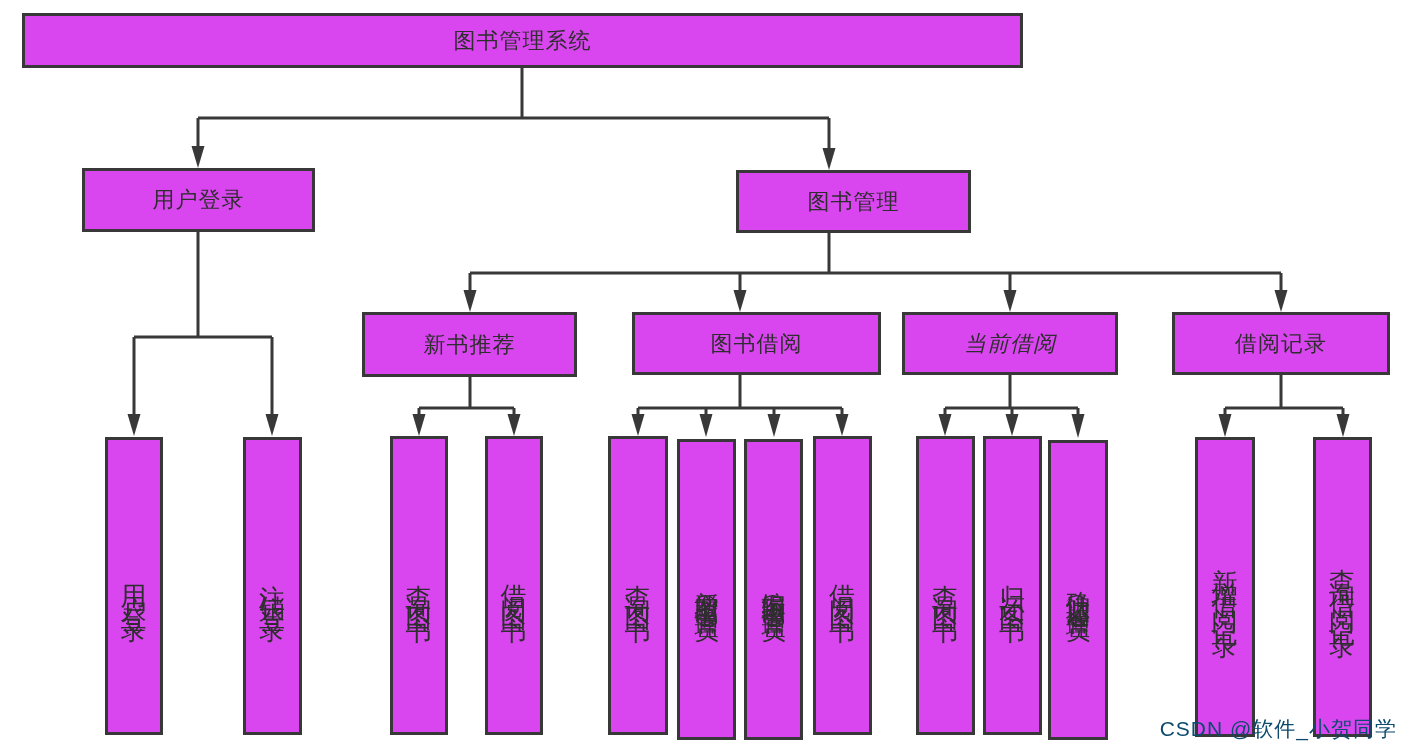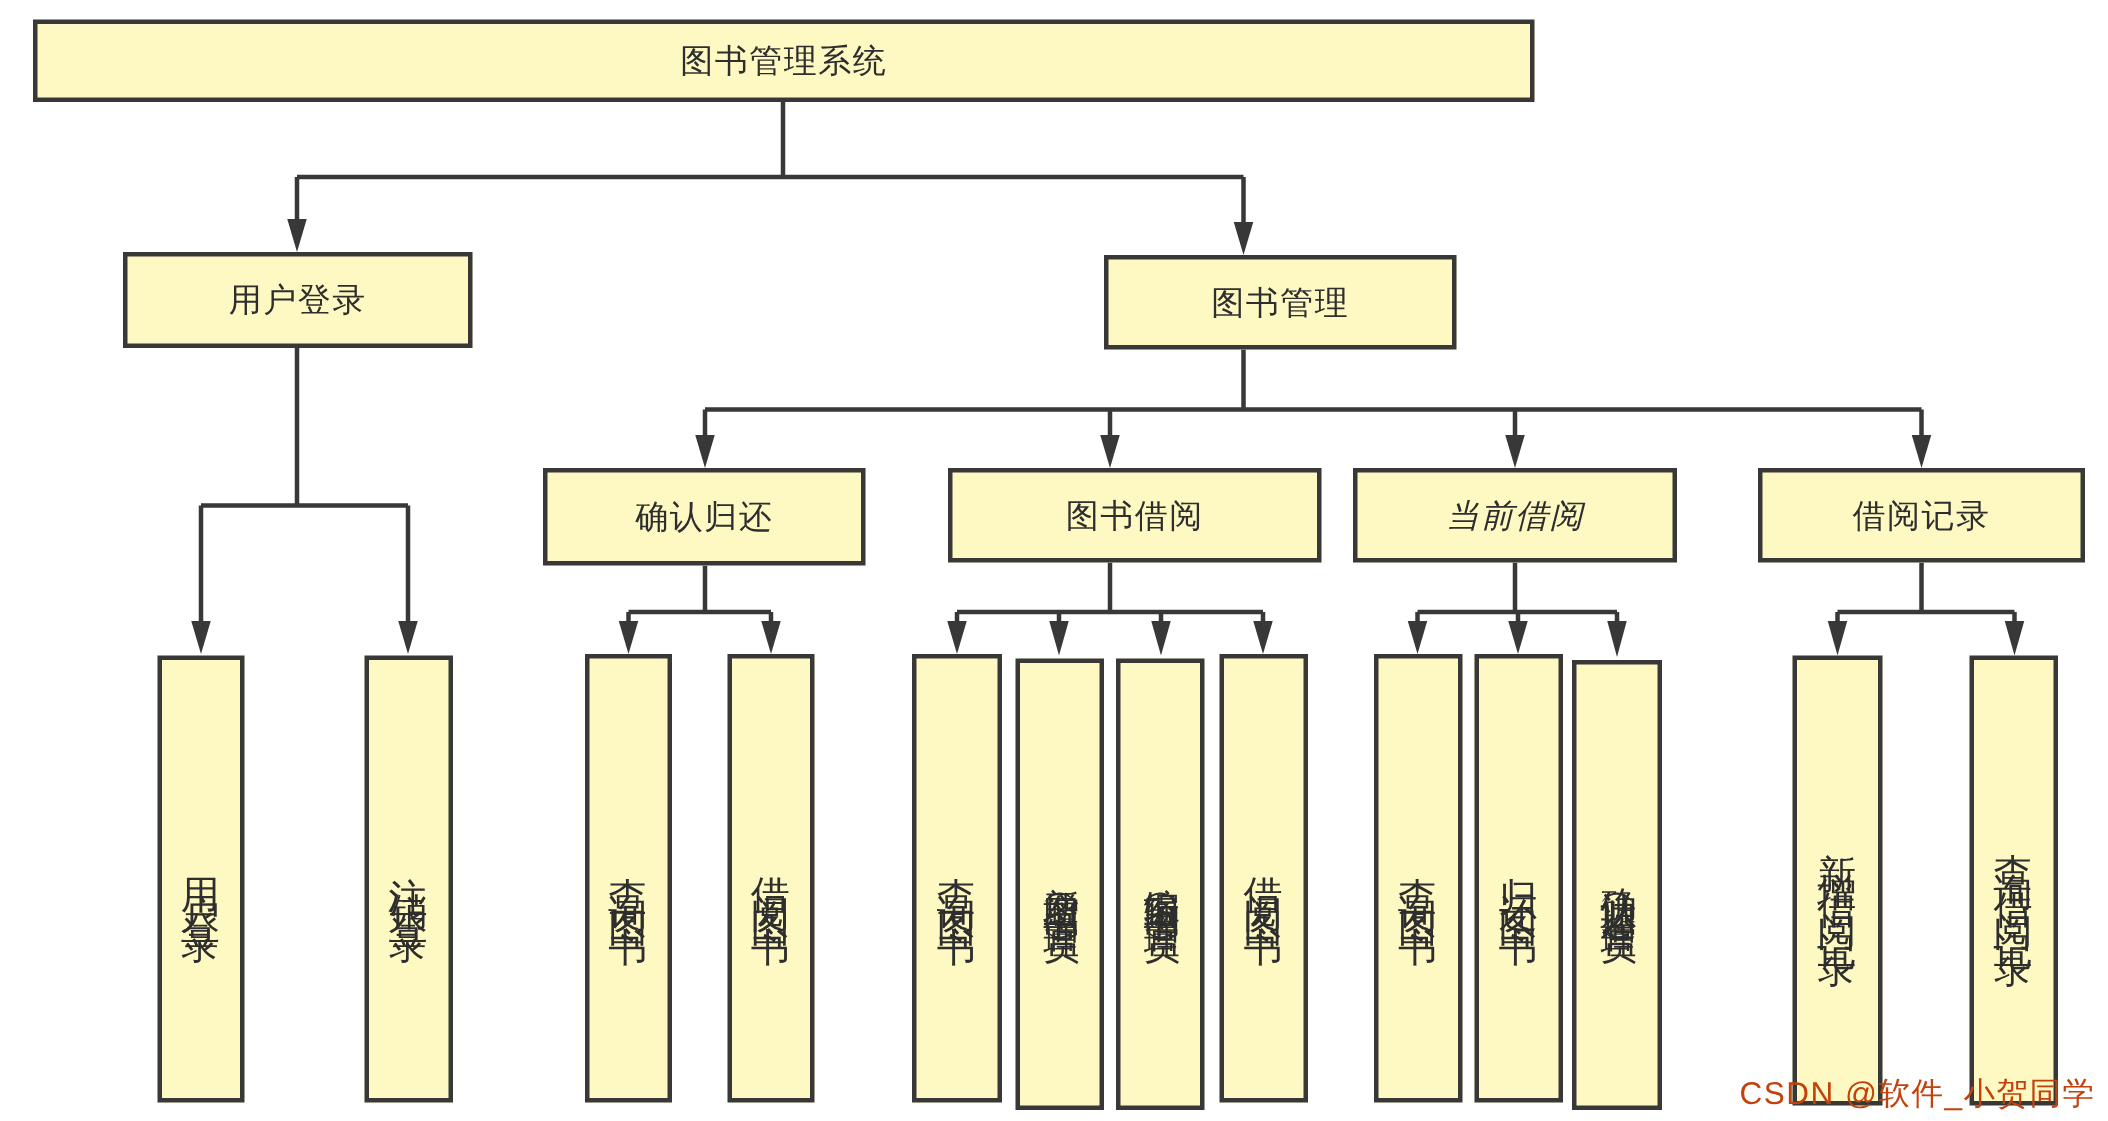--- a/index.html
+++ b/index.html
@@ -7,40 +7,40 @@
     position:relative;
     width:1405px;height:747px;
     background:#ffffff;
     font-family:"Liberation Sans","DejaVu Sans",sans-serif;
     overflow:hidden;
   }
   #connectors{position:absolute;left:0;top:0;width:1405px;height:747px;}
   .box{
     position:absolute;
     box-sizing:border-box;
-    background:#fef9c3;
+    background:#d946ef;
     border:3px solid #383838;
     display:flex;align-items:center;justify-content:center;
     color:#2e2e2e;
   }
   .hbox{font-size:22px;letter-spacing:1px;}
   .vbox .leaf-label{
     writing-mode:vertical-rl;
     font-size:26px;
     letter-spacing:11px;
     color:#2e2e2e;
     line-height:1;
   }
   .vbox .leaf-label.mid{letter-spacing:13px;}
   .vbox .leaf-label.long{font-size:24px;letter-spacing:4px;}
   #watermark{
     position:absolute;
     right:8px;bottom:4px;
     font-size:21px;
-    color:#c2410c;
+    color:#0c4a6e;
     letter-spacing:1px;
     white-space:nowrap;
   }
 </style>
 </head>
 <body>
 
 <div id="stage">
 
   <svg id="connectors" viewBox="0 0 1405 747" xmlns="http://www.w3.org/2000/svg" aria-hidden="true">
@@ -95,21 +95,21 @@
   </div>
 
   <div class="box hbox" style="left:82px;top:168px;width:233px;height:64px;">
     <span>用户登录</span>
   </div>
   <div class="box hbox" style="left:736px;top:170px;width:235px;height:63px;">
     <span>图书管理</span>
   </div>
 
   <div class="box hbox" style="left:362px;top:312px;width:215px;height:65px;">
-    <span>确认归还</span>
+    <span>新书推荐</span>
   </div>
   <div class="box hbox" style="left:632px;top:312px;width:249px;height:63px;">
     <span>图书借阅</span>
   </div>
   <div class="box hbox" style="left:902px;top:312px;width:216px;height:63px;font-style:italic;">
     <span>当前借阅</span>
   </div>
   <div class="box hbox" style="left:1172px;top:312px;width:218px;height:63px;">
     <span>借阅记录</span>
   </div>

